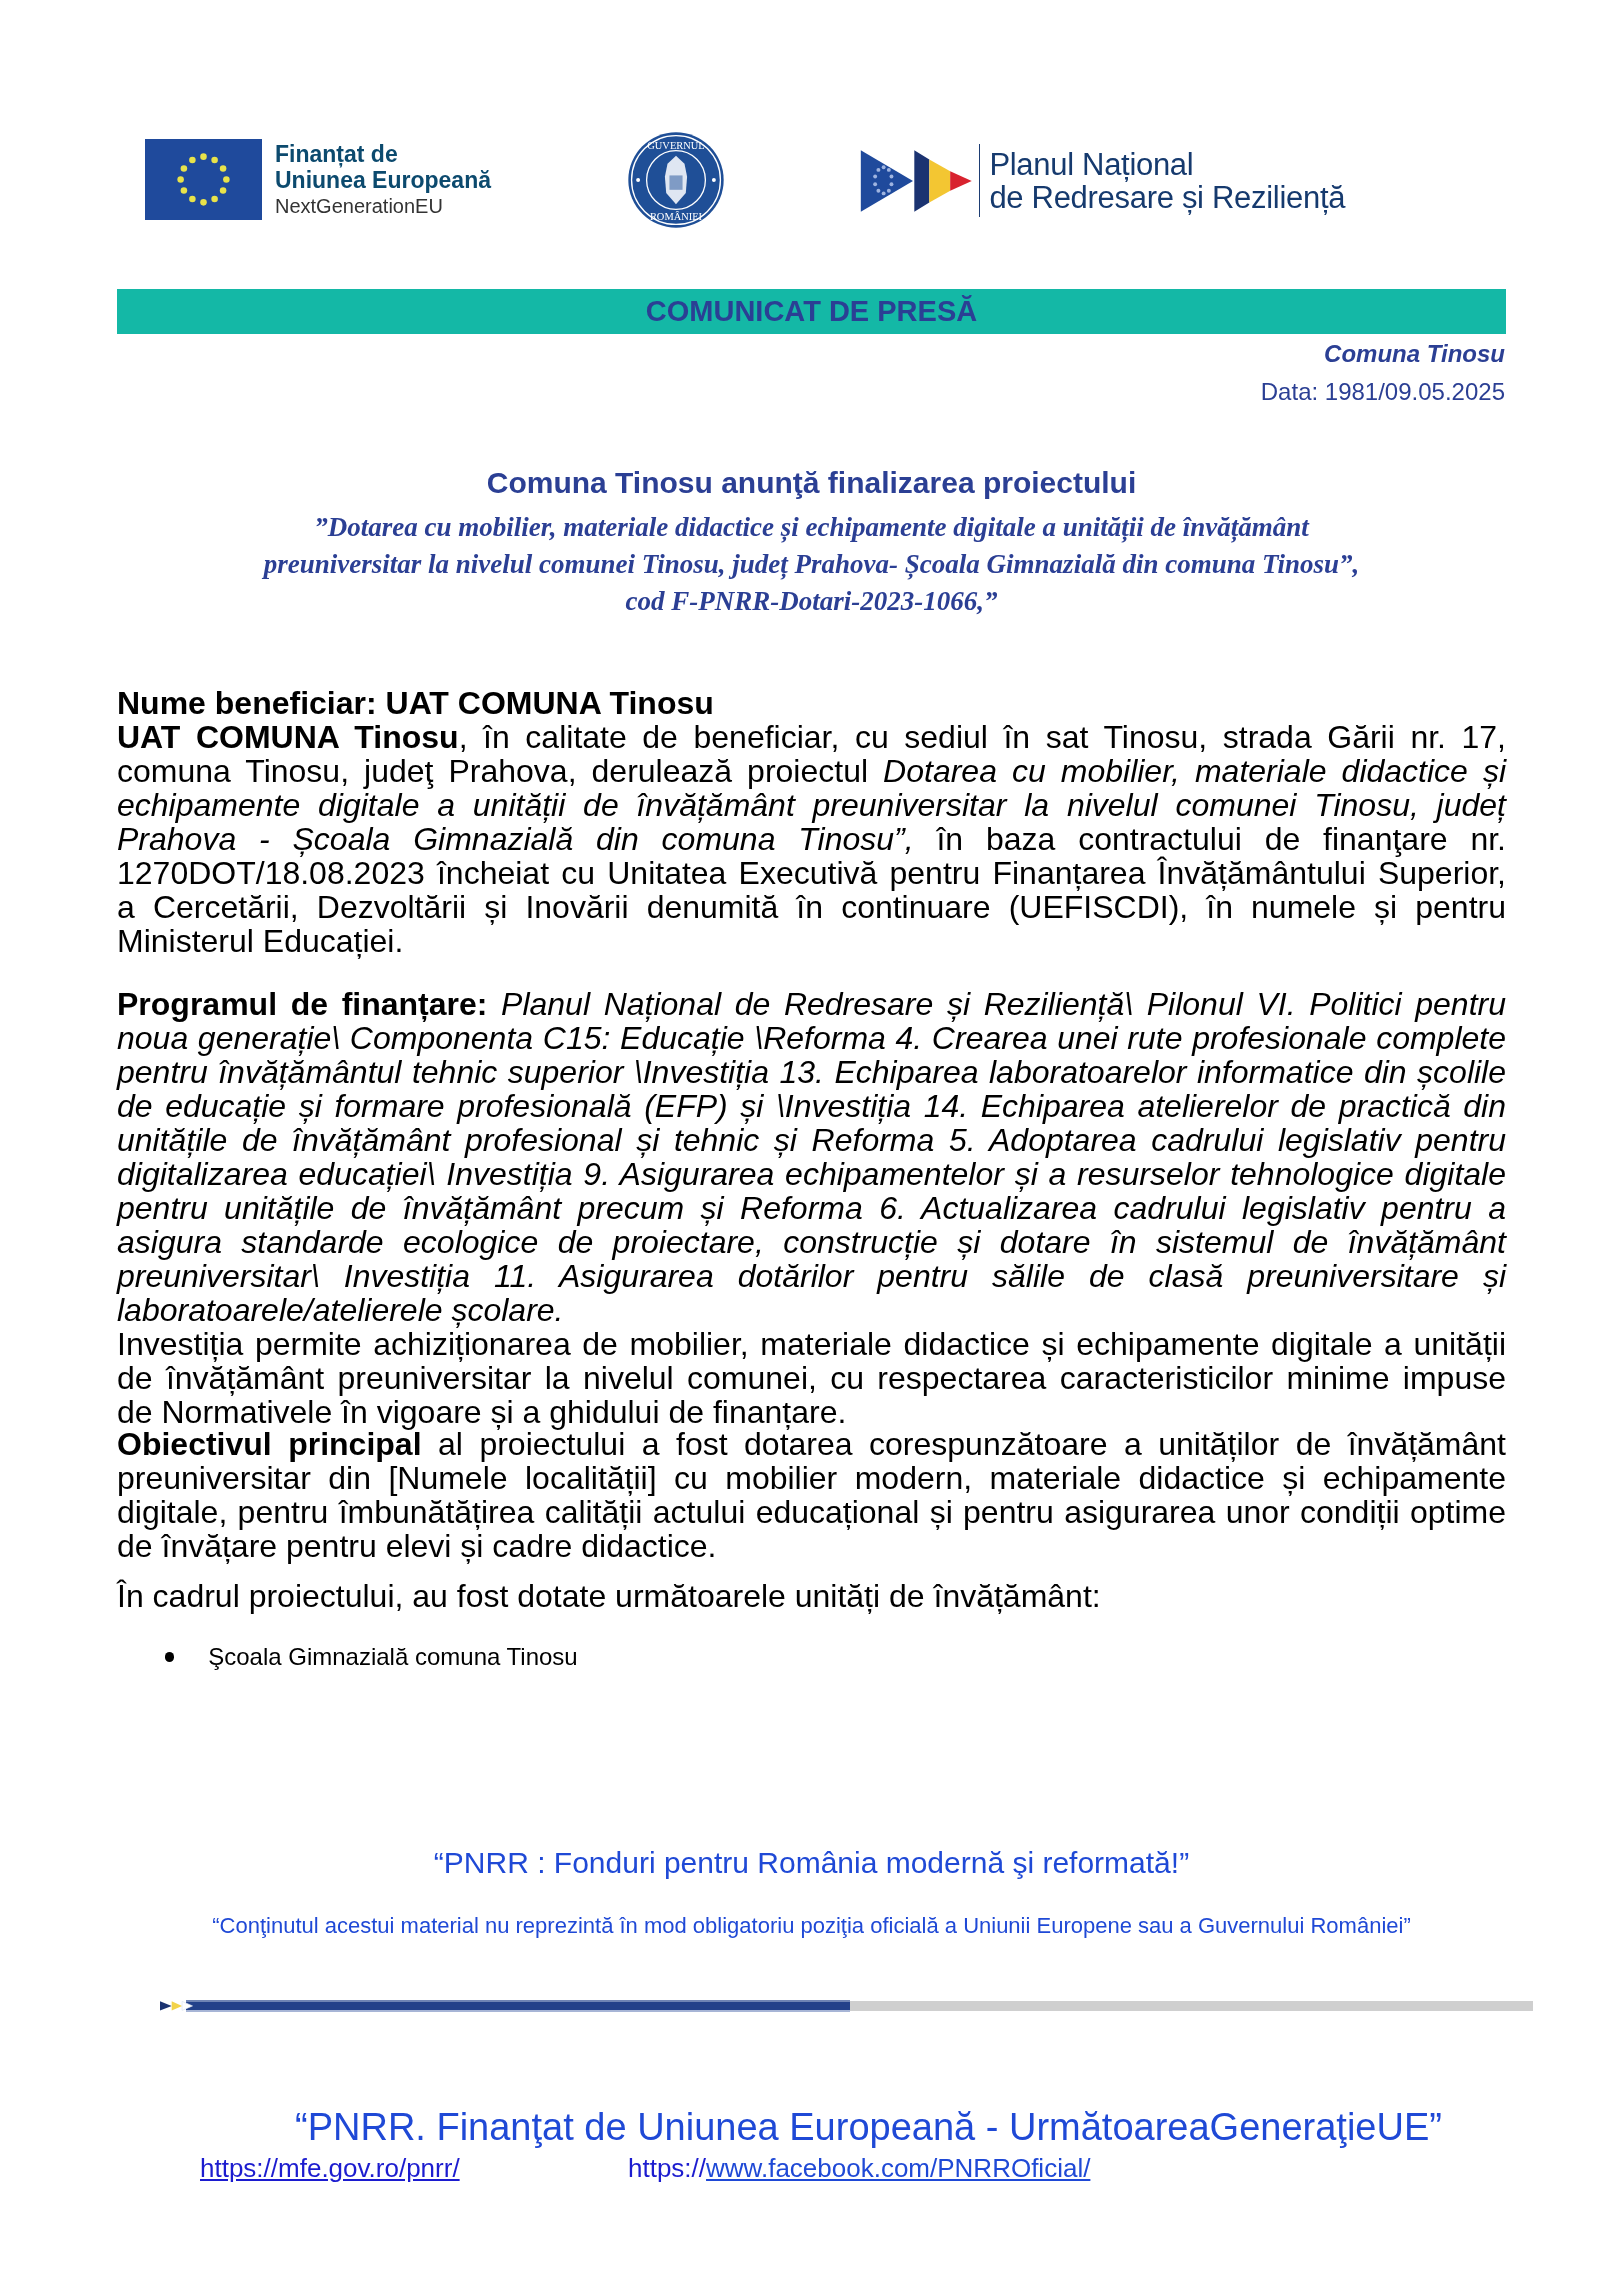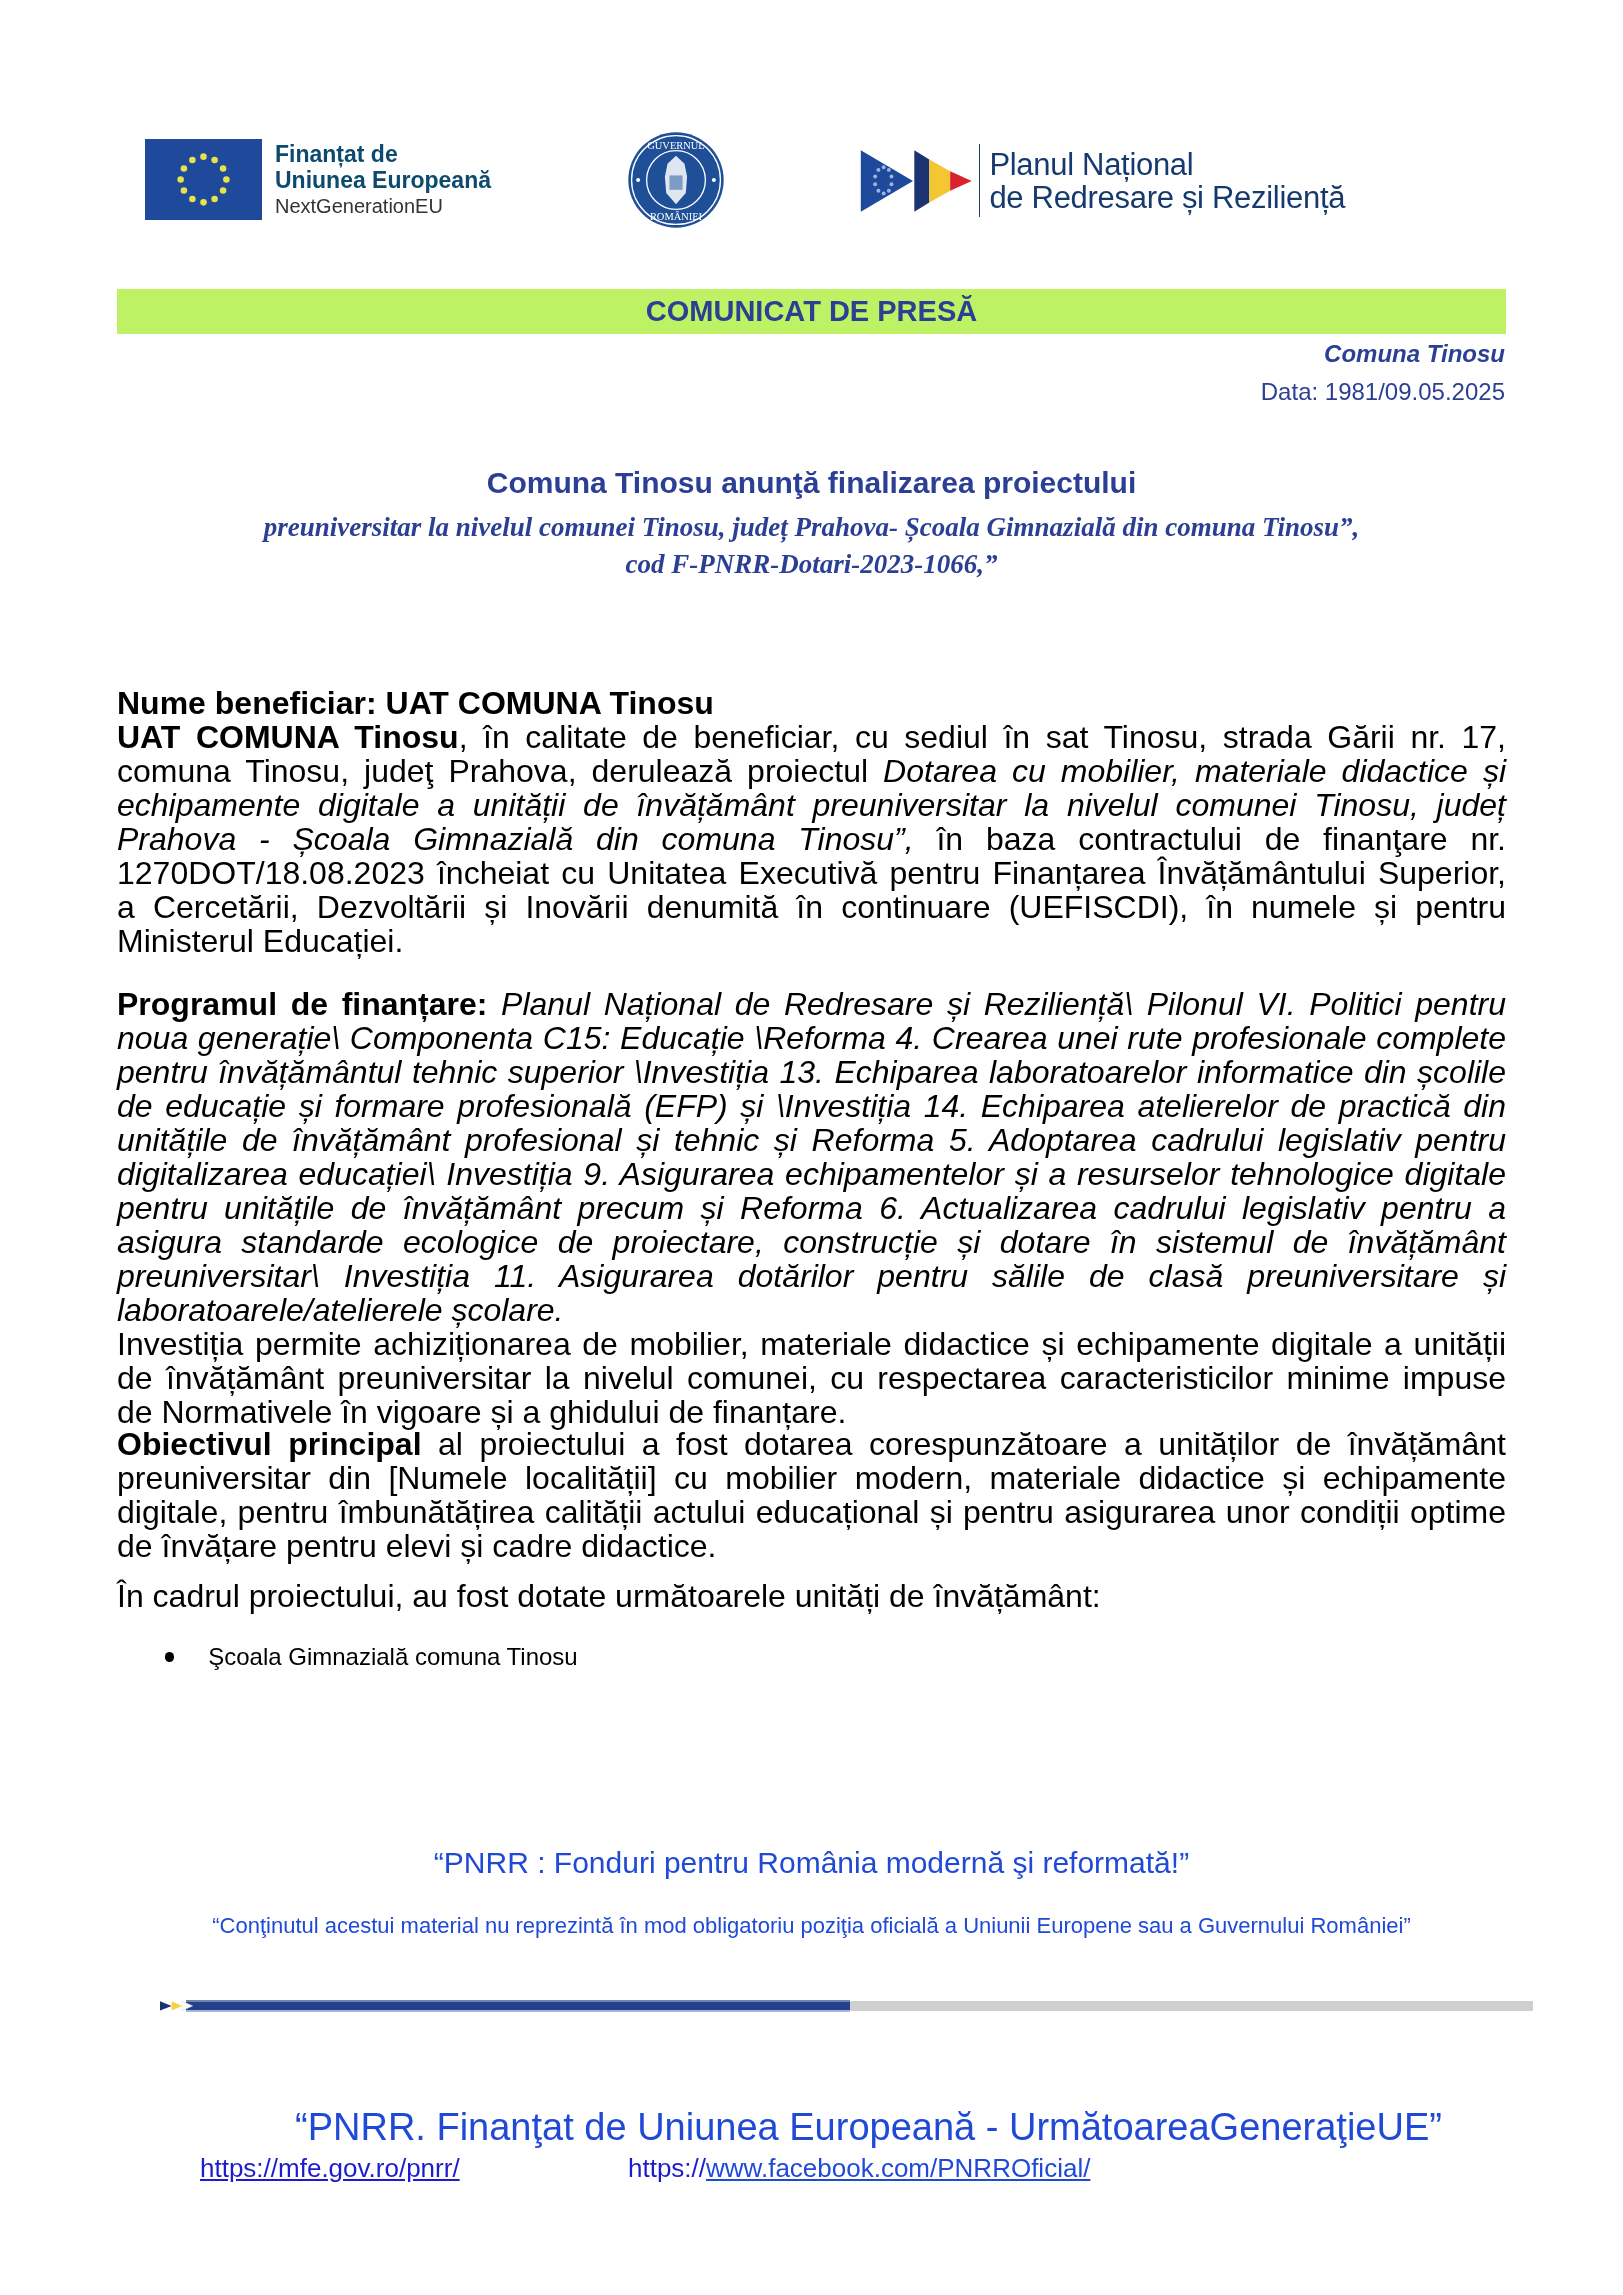--- a/index.html
+++ b/index.html
@@ -15,21 +15,21 @@
   .eu-text .l3 { font-size:20px; line-height:26px; color:#333; }
 
   .gov-seal { left:627px; top:131px; width:98px; height:98px; }
 
   .pnrr-logo { left:851px; top:141px; width:524px; height:79px; display:flex; align-items:center; }
   .pnrr-mark { width:124px; height:72px; flex:none; }
   .pnrr-sep { width:1.3px; height:73px; background:#1d3d73; margin:0 9.2px 0 3.9px; flex:none; }
   .pnrr-text { color:#163a6e; font-size:31px; line-height:33px; letter-spacing:-0.3px; }
 
   
-  .title-bar { left:117px; top:289px; width:1389px; height:45px; background:#bef264;
+  .title-bar { left:117px; top:289px; width:1389px; height:45px; background:#14b8a6;
                display:flex; align-items:center; justify-content:center; }
   .title-bar span { color:#2b3f94; font-weight:bold; font-size:29px; }
 
   .right-line { right:118px; text-align:right; color:#2b3f94; font-size:24px; }
   .org-line { top:340px; font-style:italic; font-weight:bold; }
   .date-line { top:378px; }
 
   .headline { left:117px; width:1389px; text-align:center; color:#2b3f94; }
   .h-main { top:466px; font-size:30px; font-weight:bold; }
   .h-sub { top:509px; font-family:"Liberation Serif", "DejaVu Serif", serif; font-style:italic;
@@ -131,20 +131,21 @@
 </div>
 
 <div class="abs title-bar">
   <span>COMUNICAT DE PRESĂ</span>
 </div>
 <div class="abs right-line org-line">Comuna Tinosu</div>
 <div class="abs right-line date-line">Data: 1981/09.05.2025</div>
 
 <div class="abs headline h-main">Comuna Tinosu anunţă finalizarea proiectului</div>
 <div class="abs headline h-sub">
+  <div>”Dotarea cu mobilier, materiale didactice și echipamente digitale a unității de învățământ</div>
   <div>preuniversitar la nivelul comunei Tinosu, județ Prahova- Școala Gimnazială din comuna Tinosu”,</div>
   <div>cod F-PNRR-Dotari-2023-1066,”</div>
 </div>
 
 <div class="abs body" style="top:686px;">
   <p class="b">Nume beneficiar: UAT COMUNA Tinosu</p>
   <p><span class="b">UAT COMUNA Tinosu</span><span>, în calitate de beneficiar, cu sediul în sat Tinosu, strada Gării nr. 17, comuna Tinosu, judeţ Prahova, derulează proiectul </span><span class="i">Dotarea cu mobilier, materiale didactice și echipamente digitale a unității de învățământ preuniversitar la nivelul comunei Tinosu, județ Prahova - Școala Gimnazială din comuna Tinosu”,</span><span> în baza contractului de finanţare nr. 1270DOT/18.08.2023 încheiat cu Unitatea Executivă pentru Finanțarea Învățământului Superior, a Cercetării, Dezvoltării și Inovării denumită în continuare (UEFISCDI), în numele și pentru Ministerul Educației.</span></p>
 </div>
 
 <div class="abs body" style="top:987px;">

